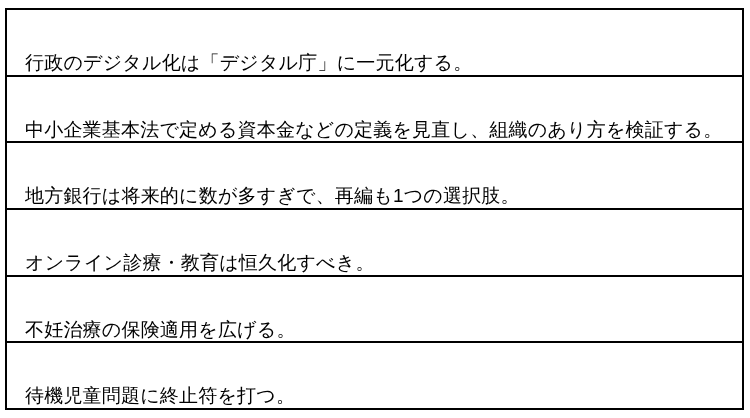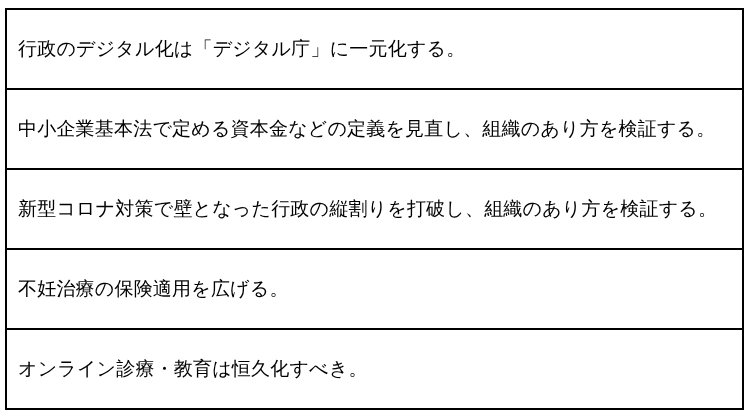--- a/index.html
+++ b/index.html
@@ -24,22 +24,22 @@
     border: 2px solid #000000;
     background: #ffffff;
     display: flex;
     flex-direction: column;
   }
   .policy-row {
     flex: 1 1 0;
     box-sizing: border-box;
     border-bottom: 2px solid #000000;
     display: flex;
-    align-items: center;
-    padding-left: 11px;
+    align-items: flex-end;
+    padding-left: 18px;
     padding-right: 8px;
     overflow: hidden;
   }
   .policy-row:last-child {
     border-bottom: none;
   }
   .policy-text {
     font-size: 19px;
     line-height: 1.2;
     color: #000000;
@@ -51,21 +51,24 @@
 <body>
 
 <div class="policy-table">
   <div class="policy-row">
     <span class="policy-text">行政のデジタル化は「デジタル庁」に一元化する。</span>
   </div>
   <div class="policy-row">
     <span class="policy-text">中小企業基本法で定める資本金などの定義を見直し、組織のあり方を検証する。</span>
   </div>
   <div class="policy-row">
-    <span class="policy-text">新型コロナ対策で壁となった行政の縦割りを打破し、組織のあり方を検証する。</span>
+    <span class="policy-text">地方銀行は将来的に数が多すぎで、再編も1つの選択肢。</span>
+  </div>
+  <div class="policy-row">
+    <span class="policy-text">オンライン診療・教育は恒久化すべき。</span>
   </div>
   <div class="policy-row">
     <span class="policy-text">不妊治療の保険適用を広げる。</span>
   </div>
   <div class="policy-row">
-    <span class="policy-text">オンライン診療・教育は恒久化すべき。</span>
+    <span class="policy-text">待機児童問題に終止符を打つ。</span>
   </div>
 </div>
 
 </body></html>

